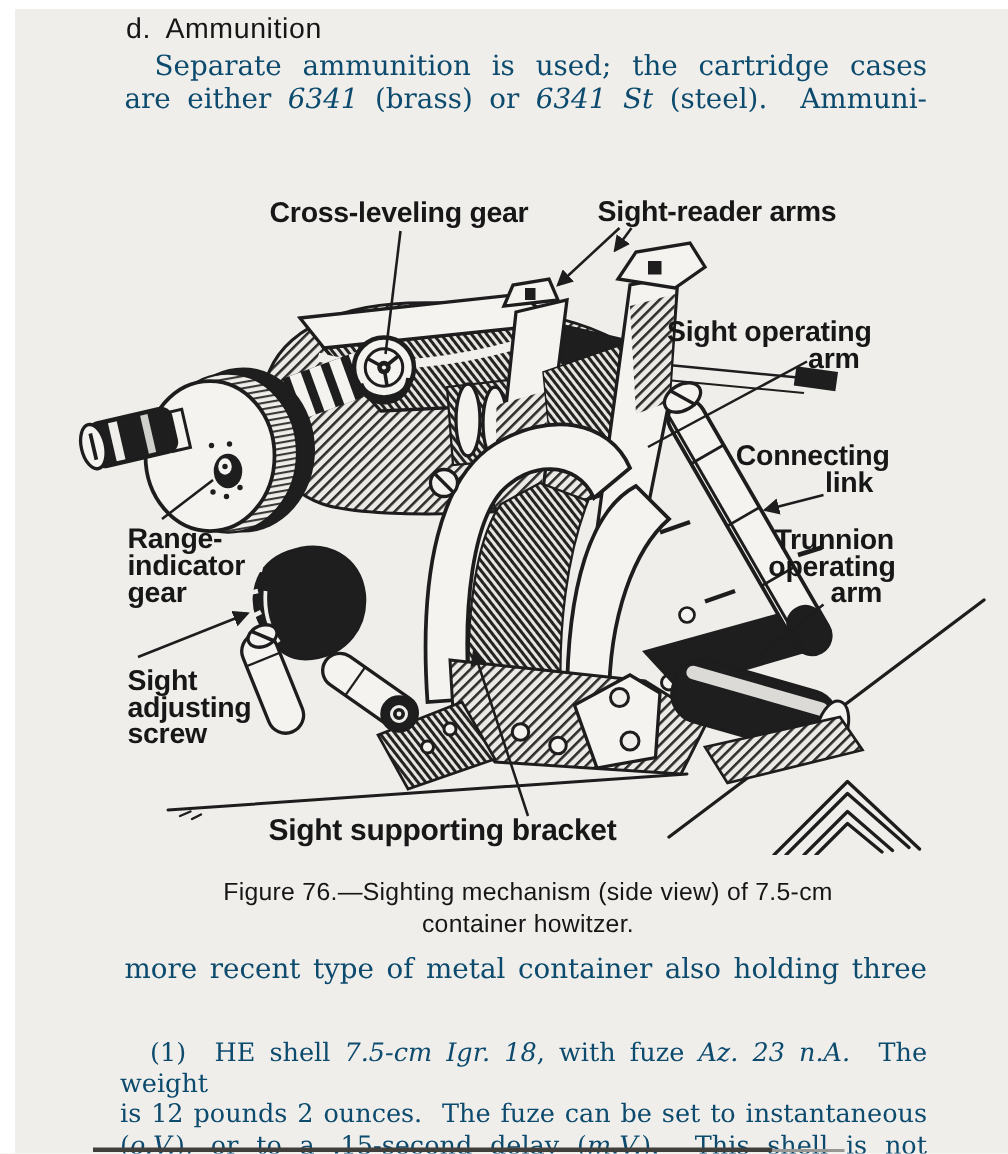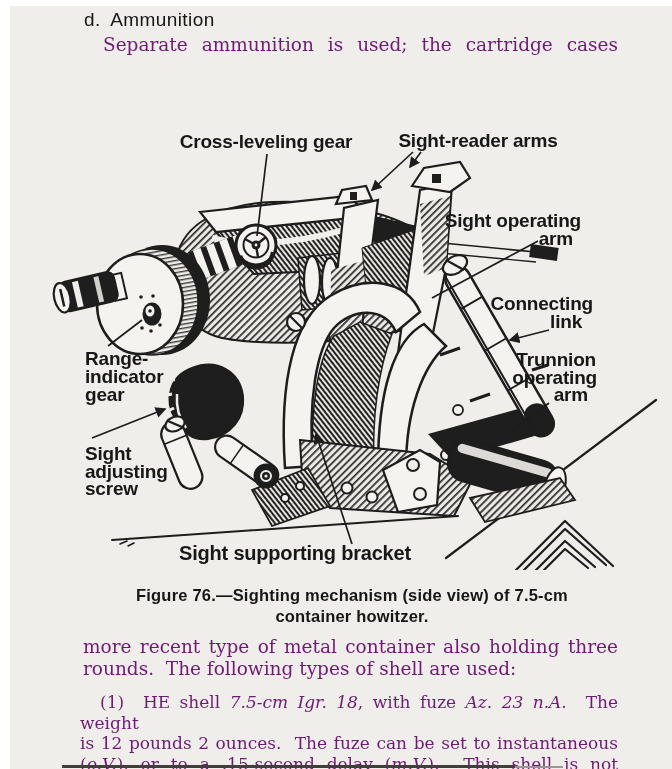--- a/index.html
+++ b/index.html
@@ -7,49 +7,50 @@
     width:672px;height:769px;position:relative;overflow:hidden;
     background:#ffffff;font-family:"DejaVu Serif",serif;color:#1d1d1d;
   }
   .paper{position:absolute;left:10px;top:6px;width:662px;height:763px;background:#efeeea}
   .abs{position:absolute}
   .heading{
     left:84px;top:9px;
     font-family:"Liberation Sans",sans-serif;font-weight:normal;font-size:19px;
     letter-spacing:.4px;word-spacing:5px;color:#161616;
   }
-  .body-block{left:83px;width:535px;font-size:18.5px;line-height:22px;color:#701a75}
+  .body-block{left:83px;width:535px;font-size:18.5px;line-height:22px;color:#0c4a6e}
   .p-top{top:34px}
   .p-mid{top:636px}
   .p-shell{left:80px;top:692px;width:538px;font-size:17px;line-height:20.5px}
   .jline{text-align:justify;text-align-last:justify}
   .noj{text-align:left;text-align-last:auto}
   .ind{text-indent:20px}
   .fig-svg{left:0;top:108px}
   .caption{
     left:66px;top:585px;width:572px;text-align:center;
-    font-family:"Liberation Sans",sans-serif;font-weight:bold;font-size:16.5px;
+    font-family:"Liberation Sans",sans-serif;font-weight:normal;font-size:16.5px;
     line-height:21px;letter-spacing:.2px;color:#161616;
   }
   .edge-line{left:62px;top:765px;width:453px;height:3px;background:#413f3c}
   .edge-line2{left:515px;top:766px;width:48px;height:2px;background:#9a9894}
   svg text{
     font-family:"Liberation Sans",sans-serif;font-weight:bold;fill:#171717;
     letter-spacing:-.2px;
   }
 </style>
 </head>
 <body>
 
 <div class="paper"></div>
 
 <div class="abs heading">d. Ammunition</div>
 
 <div class="abs body-block p-top">
   <div class="jline ind"><span>Separate ammunition is used; the cartridge cases</span></div>
+  <div class="jline"><span>are either </span><i>6341</i><span> (brass) or </span><i>6341 St</i><span> (steel).&nbsp; Ammuni-</span></div>
 </div>
 
 <svg class="abs fig-svg" width="672" height="462" viewBox="0 0 672 462">
   <defs>
     <pattern id="hA" patternUnits="userSpaceOnUse" width="5" height="5" patternTransform="rotate(45)">
       <rect width="5" height="5" fill="#eceae6"></rect>
         <rect width="1.7" height="5" fill="#2c2b29"></rect>
     </pattern>
     <pattern id="hB" patternUnits="userSpaceOnUse" width="4" height="4" patternTransform="rotate(-38)">
       <rect width="4" height="4" fill="#e7e5e1"></rect>
@@ -273,21 +274,20 @@
   </g>
 </svg>
 
 <div class="abs caption">
   <div>Figure 76.—Sighting mechanism (side view) of 7.5-cm</div>
   <div>container howitzer.</div>
 </div>
 
 <div class="abs body-block p-mid">
   <div class="jline"><span>more recent type of metal container also holding three</span></div>
-  <div class="noj"><span>rounds.&nbsp; The following types of shell are used:</span></div>
 </div>
 
 <div class="abs body-block p-shell">
   <div class="jline ind"><span>(1)&nbsp; HE shell </span><i>7.5-cm Igr. 18</i><span>, with fuze </span><i>Az. 23 n.A.</i><span>&nbsp; The weight</span></div>
   <div class="jline"><span>is 12 pounds 2 ounces.&nbsp; The fuze can be set to instantaneous</span></div>
   <div class="jline"><span>(</span><i>o.V.</i><span>), or to a .15-second delay (</span><i>m.V.</i><span>).&nbsp; This shell is not provided</span></div>
 
 </div>
 
 <div class="abs edge-line"></div>

